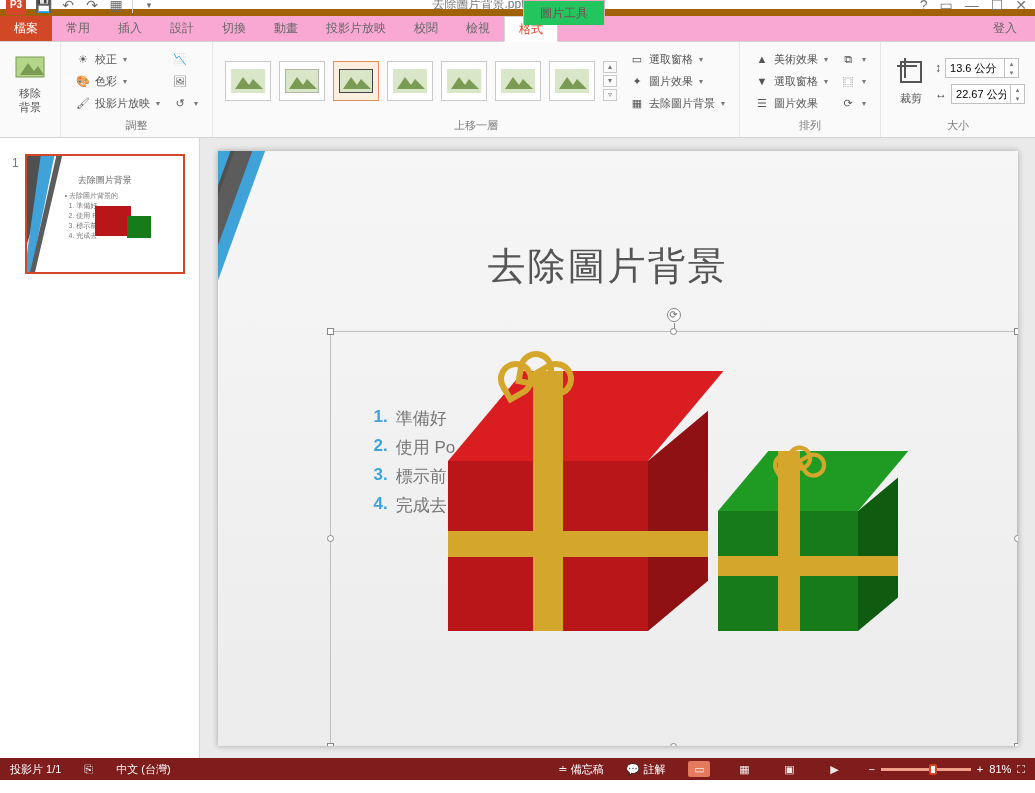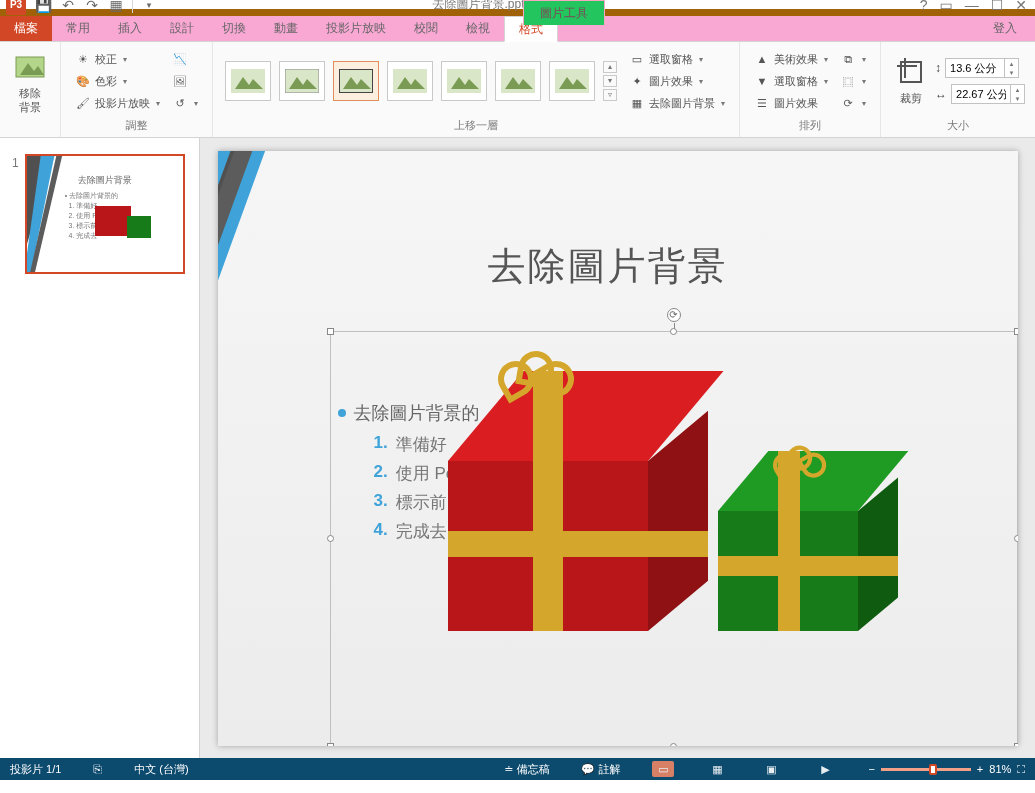--- a/index.html
+++ b/index.html
@@ -98,21 +98,21 @@
 .boxgreen .top{width:140px;height:60px;background:#1f9a22;top:0;left:0;transform:skewX(-40deg);transform-origin:bottom left}
 .boxgreen .side{width:40px;height:120px;background:#0f5c11;top:60px;left:140px;transform:skewY(-40deg);transform-origin:top left}
 .boxgreen .ribv{left:60px;top:0;height:180px;width:22px}
 .boxgreen .ribh{top:105px;left:0;width:180px;height:20px}
 .bow{position:absolute;top:-10px;left:50px;width:100px;height:50px}
 .bow span{position:absolute;width:36px;height:36px;border:6px solid #d4a72c;border-radius:50% 50% 50% 0;transform:rotate(-30deg)}
 .bow span:nth-child(2){left:40px;transform:rotate(60deg)}
 .bow span:nth-child(3){left:20px;top:-10px;transform:rotate(10deg)}
 
 
-.statusbar{height:22px;background:#0c4a6e;color:#fff;display:flex;align-items:center;font-size:11px;padding:0 10px;gap:32px}
+.statusbar{height:22px;background:#7f1d1d;color:#fff;display:flex;align-items:center;font-size:11px;padding:0 10px;gap:23px}
 .statusbar .sp{flex:1}
 .statusbar .vbtn{width:22px;height:16px;display:flex;align-items:center;justify-content:center;cursor:pointer;opacity:.9}
 .statusbar .vbtn.active{background:#ef8666;border-radius:2px}
 .zoom{display:flex;align-items:center;gap:6px}
 .zoom .track{width:90px;height:3px;background:#f2a088;position:relative}
 .zoom .thumb{position:absolute;top:-4px;left:48px;width:8px;height:11px;background:#fff;border-radius:2px}
 
 
 .svg-pic{fill:#7a9b53}
 </style>
@@ -367,21 +367,20 @@
   </div>
 
   <div class="canvaswrap">
     <div class="slide">
       <div class="stripe s1"></div>
         <div class="stripe s2"></div>
         <div class="stripe s3"></div>
         <div class="stripe s4"></div>
       <div class="title-text">去除圖片背景</div>
       <div class="bullet-area">
-        <div class="b1">去除圖片背景的</div>
         <ul class="ol">
           <li>
               <span class="n">1.</span>
               <span>準備好</span>
             </li>
           <li>
               <span class="n">2.</span>
               <span>使用 Po</span>
             </li>
           <li>

